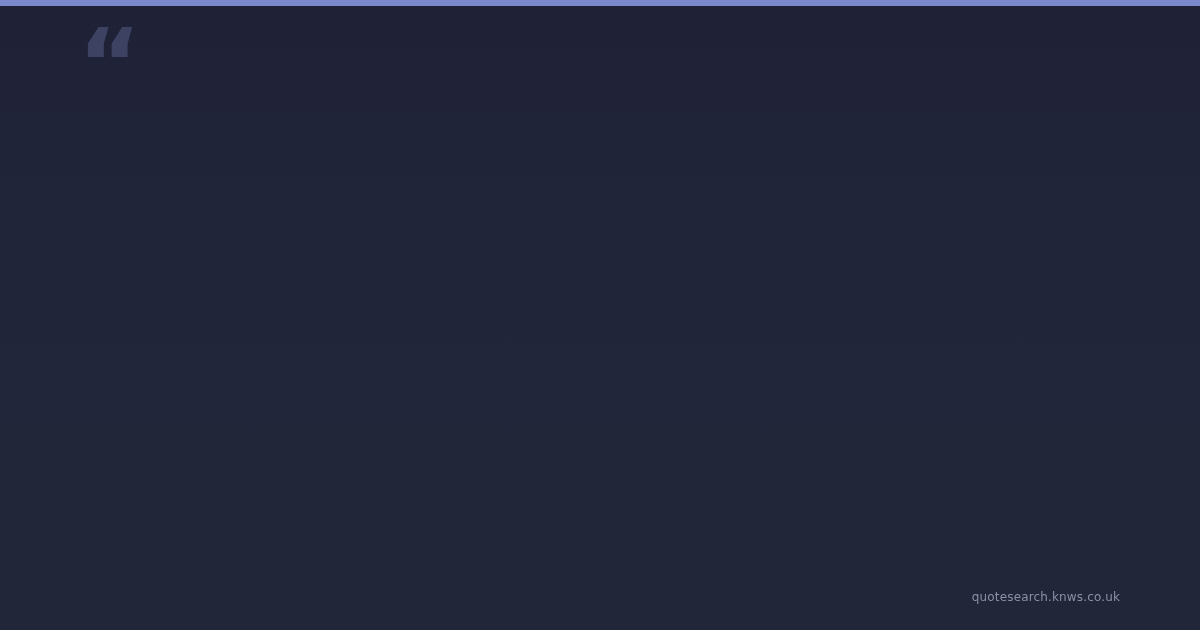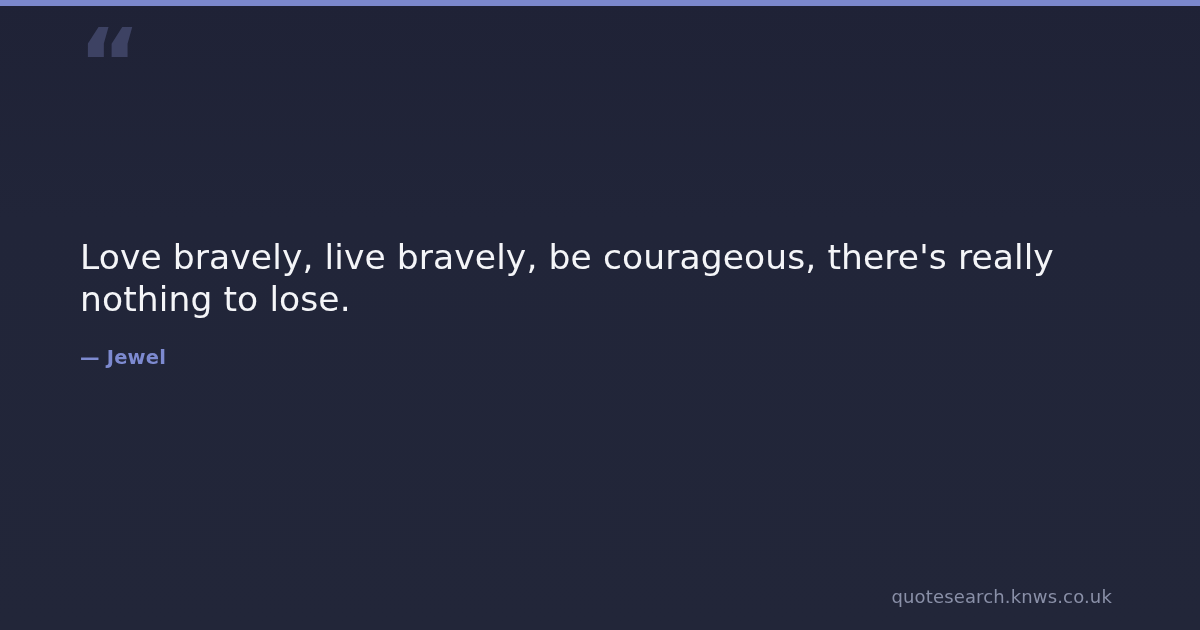--- a/index.html
+++ b/index.html
@@ -78,46 +78,37 @@
   }
 
   .attribution .dash {
     display: inline-block;
     padding-right: 7px;
   }
 
   
   .watermark {
     position: absolute;
-    right: 88px;
+    right: 80px;
     bottom: 24px;
     color: #8a90a8;
     font-family: "DejaVu Sans", "Liberation Sans", sans-serif;
-    font-size: 18px;
+    font-size: 12px;
     font-weight: 400;
     letter-spacing: 0.15px;
     line-height: 18px;
     white-space: nowrap;
     margin-left: 40px;
   }
 </style>
 </head>
 <body>
 
 <div class="canvas">
 
   <div class="accent-bar"></div>
 
   <div class="quote-glyph">“</div>
 
-  <div class="quote-block">
-
-    <p class="quote-text">Love bravely, live bravely, be courageous, there's really nothing to lose.</p>
-
-    <p class="attribution">
-      <span class="dash">—</span><span>Jewel</span>
-    </p>
-
-  </div>
 
   <div class="watermark">quotesearch.knws.co.uk</div>
 
 </div>
 
 </body></html>

